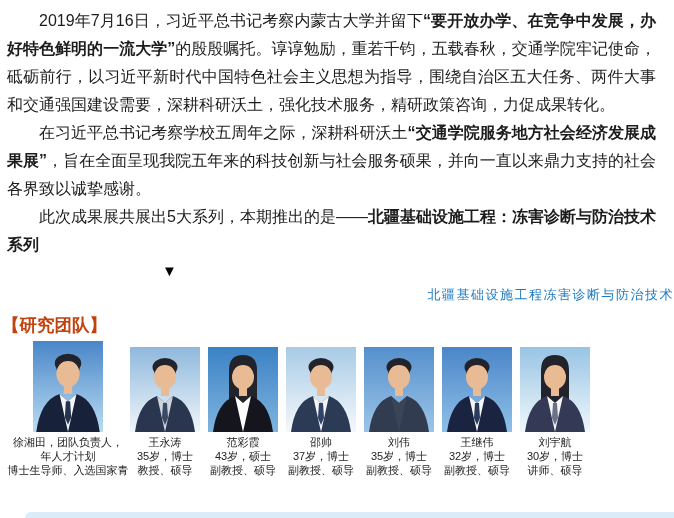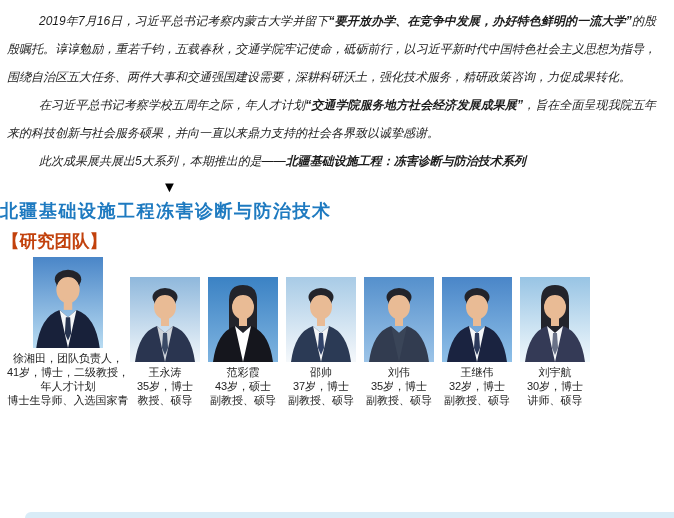--- a/index.html
+++ b/index.html
@@ -6,38 +6,37 @@
   body{
     width:674px;height:518px;
     background:#ffffff;
     font-family:"Liberation Sans","DejaVu Sans",sans-serif;
     color:#1c1c1c;
     position:relative;
     overflow:hidden;
   }
   .article-body{
     padding:7px 18px 0 7px;
-    font-size:12px;
+    font-size:16px;
     line-height:28px;
     text-align:justify;
-    font-style:italic;
   }
   .article-body p{margin:0;text-indent:32px;}
   .article-body .seg-bold{font-weight:bold;}
   .divider{
     margin:3px 0 0 162px;
     font-size:15px;
     line-height:17px;
     color:#000;
   }
   .section-heading{
     margin:5px 0 0 0;
-    text-align:left;
-    font-size:18px;
-    font-weight:bold;
+    text-align:right;
+    font-size:13px;
+    font-weight:normal;
     color:#1e7ac0;
     letter-spacing:1.5px;
     line-height:22px;
   }
   .team-label{
     margin:9px 0 0 2px;
     font-size:17.5px;
     font-weight:bold;
     line-height:21px;
     color:#c2410c;
@@ -81,21 +80,21 @@
     border-radius:10px 10px 0 0;
   }
 </style>
 </head>
 <body>
 
 <div class="page">
 
   <div class="article-body" id="article-paragraphs">
       <p><span class="seg">2019年7月16日，习近平总书记考察内蒙古大学并留下</span><span class="seg-bold">“要开放办学、在竞争中发展，办好特色鲜明的一流大学”</span><span class="seg">的殷殷嘱托。谆谆勉励，重若千钧，五载春秋，交通学院牢记使命，砥砺前行，以习近平新时代中国特色社会主义思想为指导，围绕自治区五大任务、两件大事和交通强国建设需要，深耕科研沃土，强化技术服务，精研政策咨询，力促成果转化。</span></p>
-      <p><span class="seg">在习近平总书记考察学校五周年之际，年人才计划</span><span class="seg-bold">“交通学院服务地方社会经济发展成果展”</span><span class="seg">，旨在全面呈现我院五年来的科技创新与社会服务硕果，并向一直以来鼎力支持的社会各界致以诚挚感谢。</span></p>
+      <p><span class="seg">在习近平总书记考察学校五周年之际，深耕科研沃土</span><span class="seg-bold">“交通学院服务地方社会经济发展成果展”</span><span class="seg">，旨在全面呈现我院五年来的科技创新与社会服务硕果，并向一直以来鼎力支持的社会各界致以诚挚感谢。</span></p>
       <p><span class="seg">此次成果展共展出5大系列，本期推出的是——</span><span class="seg-bold">北疆基础设施工程：冻害诊断与防治技术系列</span></p>
     </div>
 
   <div class="divider">▼</div>
 
   <div class="section-heading">北疆基础设施工程冻害诊断与防治技术</div>
 
   <div class="team-label">【研究团队】</div>
 
   <div class="team-row" id="team-row">
@@ -106,21 +105,20 @@
             <ellipse cx="35" cy="31" rx="11" ry="12.5" fill="#e9bb95"></ellipse>
             <path d="M24,28 Q24,14 35,14 Q46,14 46,28 Q44,19 35,19 Q26,19 24,28 Z" fill="#23242b"></path>
             <rect x="31" y="40" width="8" height="10" fill="#e9bb95"></rect>
             <path d="M5,86 Q9,56 27,50 L35,57 L43,50 Q61,56 65,86 Z" fill="#18213a"></path>
             <path d="M27,50 L35,86 L43,50 L35,57 Z" fill="#f4f6f8"></path>
             <path d="M33,57 L37,57 L38,72 L35,79 L32,72 Z" fill="#26334f"></path>
           </svg>
         </div>
         <div class="caption">
           <div>徐湘田，团队负责人，</div>
-          <div>41岁，博士，二级教授，</div>
           <div>年人才计划</div>
           <div>博士生导师、入选国家青</div>
         </div>
       </div>
       <div class="member">
         <div class="photo" style="background: linear-gradient(rgb(143, 184, 220), rgb(240, 246, 250));">
           <svg viewBox="0 0 70 86" preserveAspectRatio="xMidYMax slice" xmlns="http://www.w3.org/2000/svg">
             <ellipse cx="35" cy="21" rx="12.5" ry="9" fill="#23242b"></ellipse>
             <ellipse cx="35" cy="31" rx="11" ry="12.5" fill="#e9bb95"></ellipse>
             <path d="M24,28 Q24,14 35,14 Q46,14 46,28 Q44,19 35,19 Q26,19 24,28 Z" fill="#23242b"></path>

